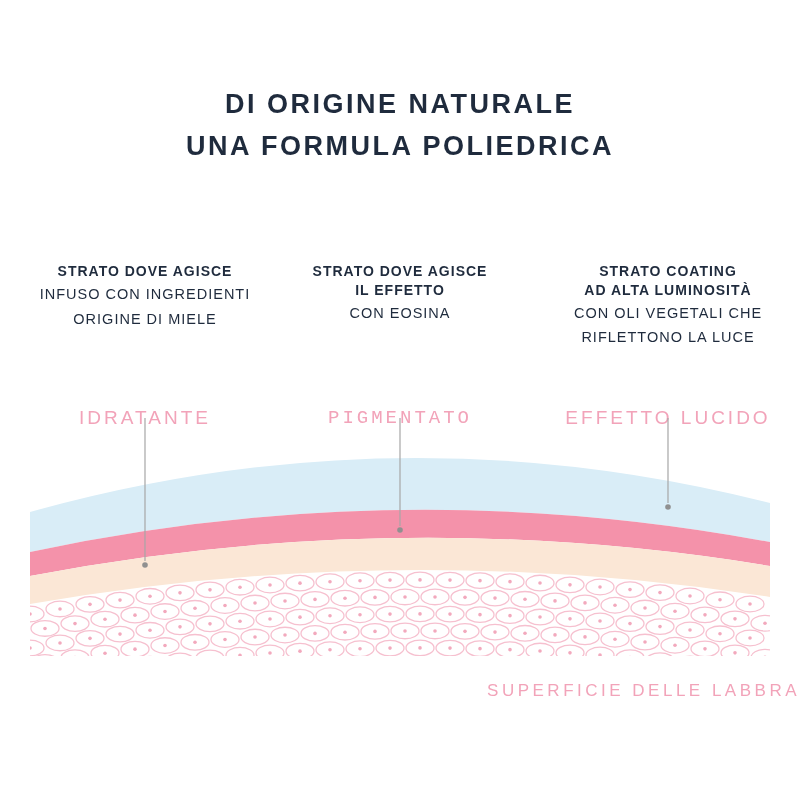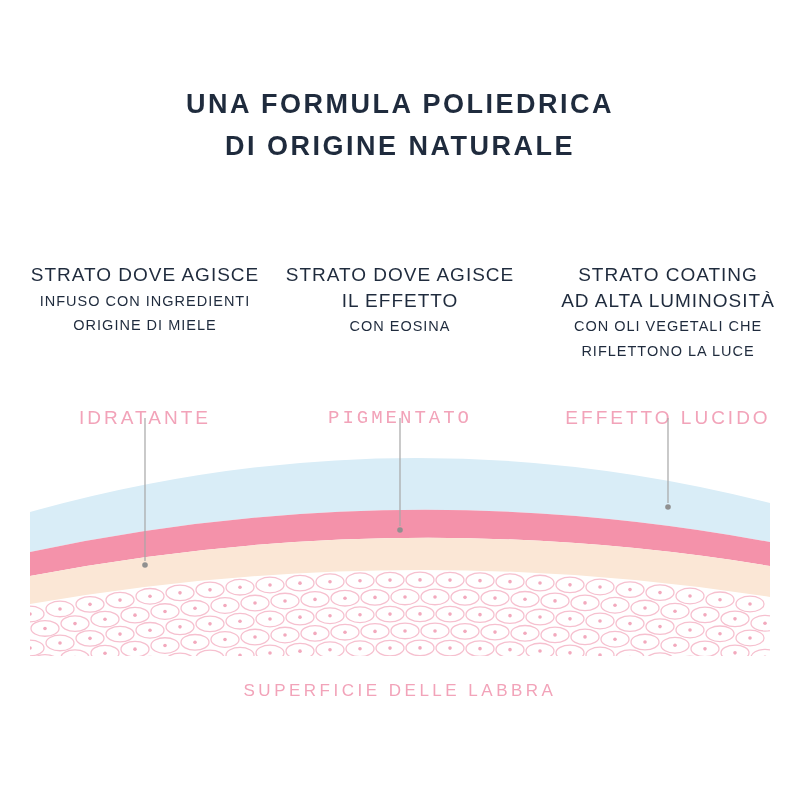--- a/index.html
+++ b/index.html
@@ -14,47 +14,47 @@
     position: absolute; top: 84px; left: 0; width: 800px;
     text-align: center;
     color: #1f2b3d;
     font-size: 27px; font-weight: 600;
     letter-spacing: 2.5px; line-height: 1.55;
   }
   .col {
     position: absolute; top: 262px;
     text-align: center; color: #1f2b3d;
   }
-  .col .head { font-size: 19px; font-weight: 400; letter-spacing: 1px; line-height: 1.35; }
+  .col .head { font-size: 14px; font-weight: 700; letter-spacing: 1px; line-height: 1.35; }
   .col .desc { margin-top: 1px; font-size: 14.5px; font-weight: 500; letter-spacing: 1px; line-height: 1.7; }
   .col-1 { left: 10px;  width: 270px; }
   .col-2 { left: 265px; width: 270px; }
   .col-3 { left: 533px; width: 270px; }
   .tag {
     position: absolute; top: 387px;
     text-align: center; color: #f2a3b9;
     font-size: 19px; font-weight: 500; letter-spacing: 3px; margin-top: 20px;
   }
   .tag-1 { left: 10px;  width: 270px; }
   .tag-2 { left: 265px; width: 270px; font-family: Liberation Mono, monospace; }
   .tag-3 { left: 533px; width: 270px; }
   .diagram { position: absolute; top: 410px; left: 0; }
   .base-label {
     position: absolute; top: 681px; left: 0; width: 800px;
-    text-align: center; color: #f2a3b9;
+    text-align: right; color: #f2a3b9;
     font-size: 17px; font-weight: 500; letter-spacing: 3.5px;
   }
   [data-bind]:empty { display: none; }
 </style>
 </head>
 <body>
 
 <div class="title">
+  <div data-bind="title_lines.1">DI ORIGINE NATURALE</div>
   <div data-bind="title_lines.0">UNA FORMULA POLIEDRICA</div>
-  <div data-bind="title_lines.1">DI ORIGINE NATURALE</div>
 </div>
 
 <section class="col col-1">
   <div class="head">
     <div data-bind="columns.0.heading_lines.0">STRATO DOVE AGISCE</div>
   </div>
   <div class="desc">
     <div data-bind="columns.0.description_lines.0">INFUSO CON INGREDIENTI</div>
     <div data-bind="columns.0.description_lines.1">ORIGINE DI MIELE</div>
   </div>

